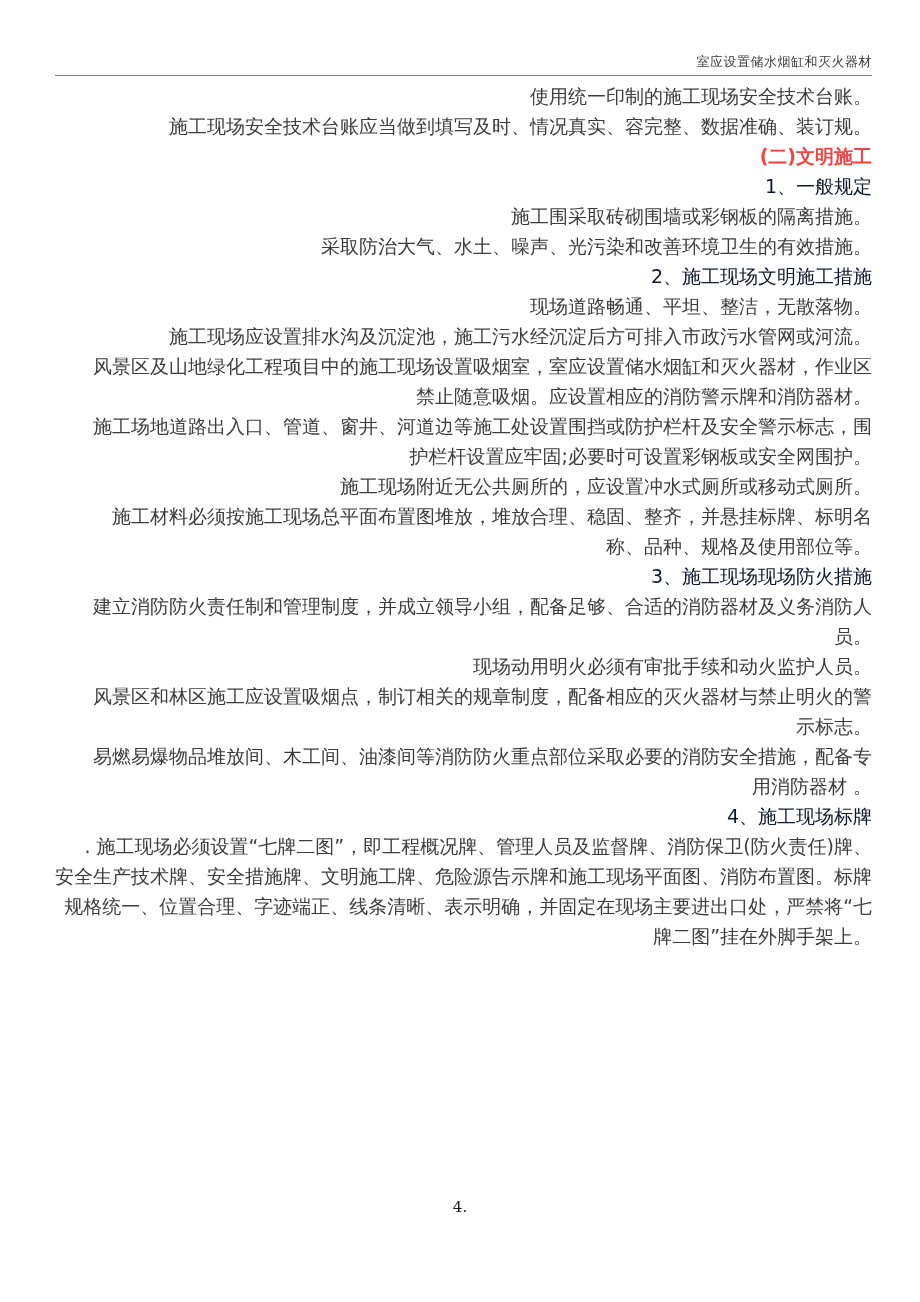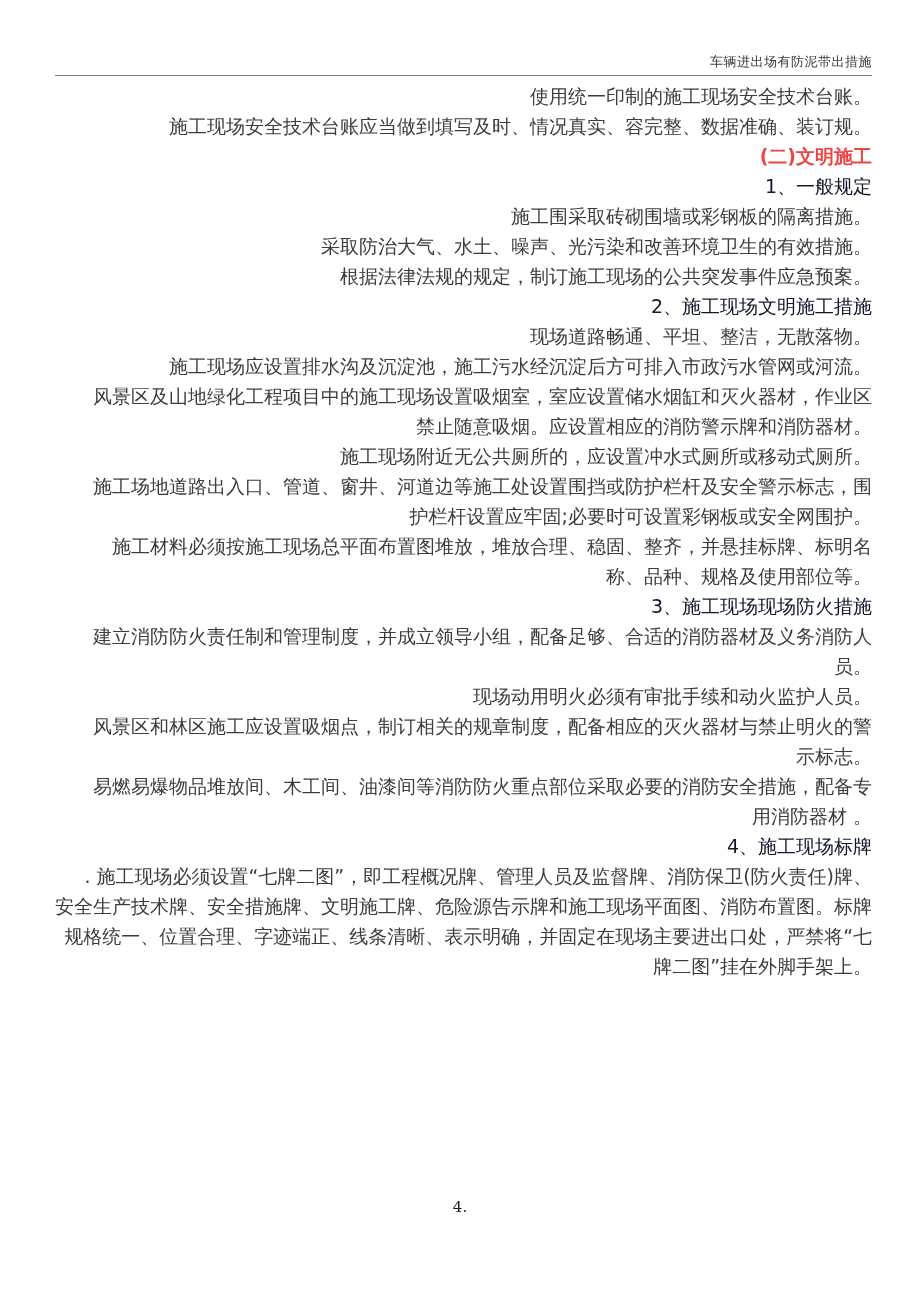--- a/index.html
+++ b/index.html
@@ -67,37 +67,36 @@
     text-align: center;
     font-family: "DejaVu Serif", "Liberation Serif", serif;
     font-size: 15px;
     color: #1a1a1a;
   }
 </style>
 </head>
 <body>
 
 <div class="page">
-  <div class="header-title">车辆进出场有防泥带出措施</div>
+  <div class="header-title">室应设置储水烟缸和灭火器材</div>
   <div class="header-rule"></div>
 
   <div class="content">
       <p class="para">使用统一印制的施工现场安全技术台账。</p>
       <p class="para">施工现场安全技术台账应当做到填写及时、情况真实、容完整、数据准确、装订规。</p>
       <p class="section-heading">(二)文明施工</p>
       <p class="sub-heading">1、一般规定</p>
       <p class="para">施工围采取砖砌围墙或彩钢板的隔离措施。</p>
       <p class="para">采取防治大气、水土、噪声、光污染和改善环境卫生的有效措施。</p>
-      <p class="para">根据法律法规的规定，制订施工现场的公共突发事件应急预案。</p>
       <p class="sub-heading">2、施工现场文明施工措施</p>
       <p class="para">现场道路畅通、平坦、整洁，无散落物。</p>
       <p class="para">施工现场应设置排水沟及沉淀池，施工污水经沉淀后方可排入市政污水管网或河流。</p>
       <p class="para">风景区及山地绿化工程项目中的施工现场设置吸烟室，室应设置储水烟缸和灭火器材，作业区禁止随意吸烟。应设置相应的消防警示牌和消防器材。</p>
+      <p class="para">施工场地道路出入口、管道、窗井、河道边等施工处设置围挡或防护栏杆及安全警示标志，围护栏杆设置应牢固;必要时可设置彩钢板或安全网围护。</p>
       <p class="para">施工现场附近无公共厕所的，应设置冲水式厕所或移动式厕所。</p>
-      <p class="para">施工场地道路出入口、管道、窗井、河道边等施工处设置围挡或防护栏杆及安全警示标志，围护栏杆设置应牢固;必要时可设置彩钢板或安全网围护。</p>
       <p class="para">施工材料必须按施工现场总平面布置图堆放，堆放合理、稳固、整齐，并悬挂标牌、标明名称、品种、规格及使用部位等。</p>
       <p class="sub-heading">3、施工现场现场防火措施</p>
       <p class="para">建立消防防火责任制和管理制度，并成立领导小组，配备足够、合适的消防器材及义务消防人员。</p>
       <p class="para">现场动用明火必须有审批手续和动火监护人员。</p>
       <p class="para">风景区和林区施工应设置吸烟点，制订相关的规章制度，配备相应的灭火器材与禁止明火的警示标志。</p>
       <p class="para">易燃易爆物品堆放间、木工间、油漆间等消防防火重点部位采取必要的消防安全措施，配备专用消防器材 。</p>
       <p class="sub-heading">4、施工现场标牌</p>
       <p class="para small-indent">. 施工现场必须设置“七牌二图”，即工程概况牌、管理人员及监督牌、消防保卫(防火责任)牌、安全生产技术牌、安全措施牌、文明施工牌、危险源告示牌和施工现场平面图、消防布置图。标牌规格统一、位置合理、字迹端正、线条清晰、表示明确，并固定在现场主要进出口处，严禁将“七牌二图”挂在外脚手架上。</p>
     </div>
 

